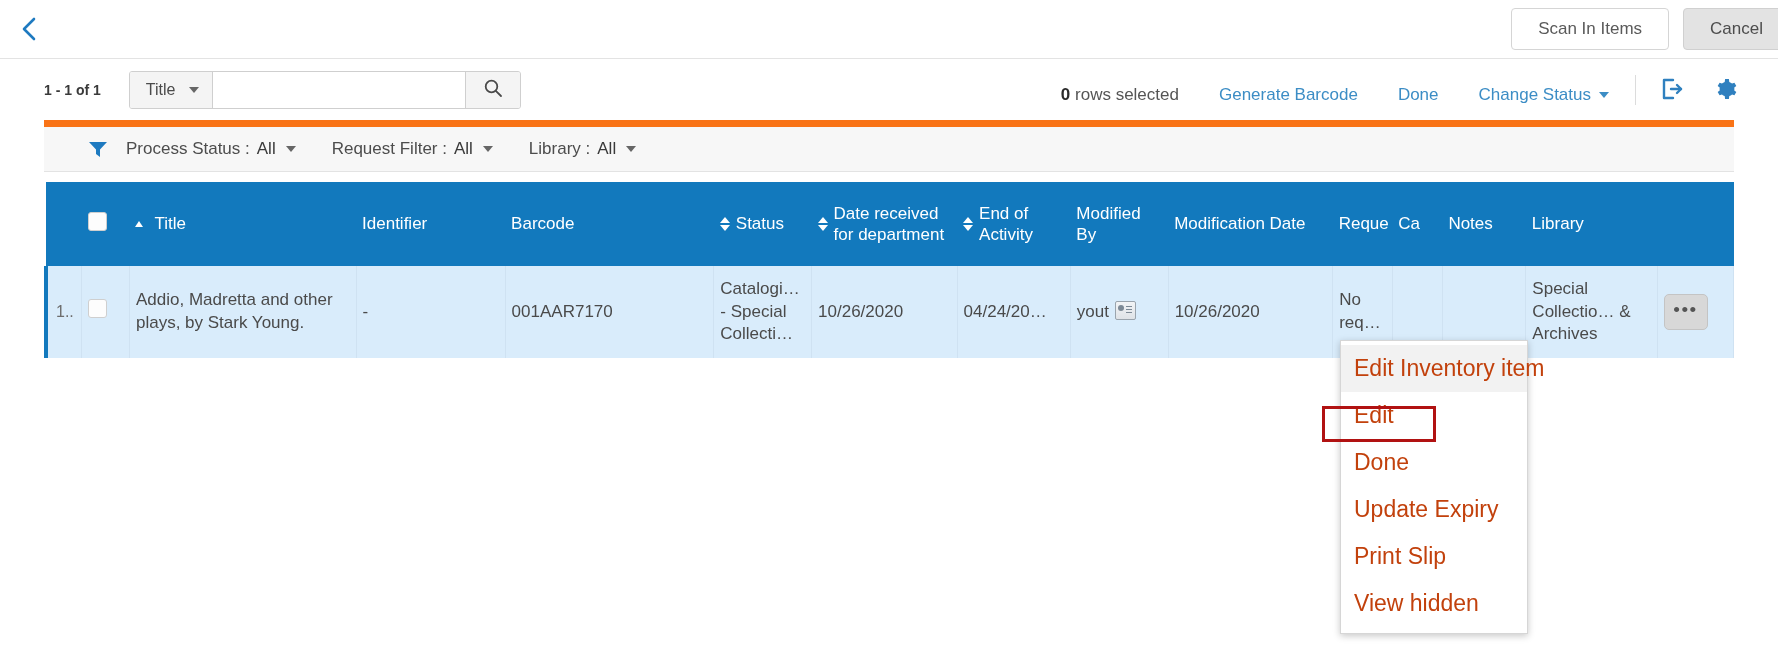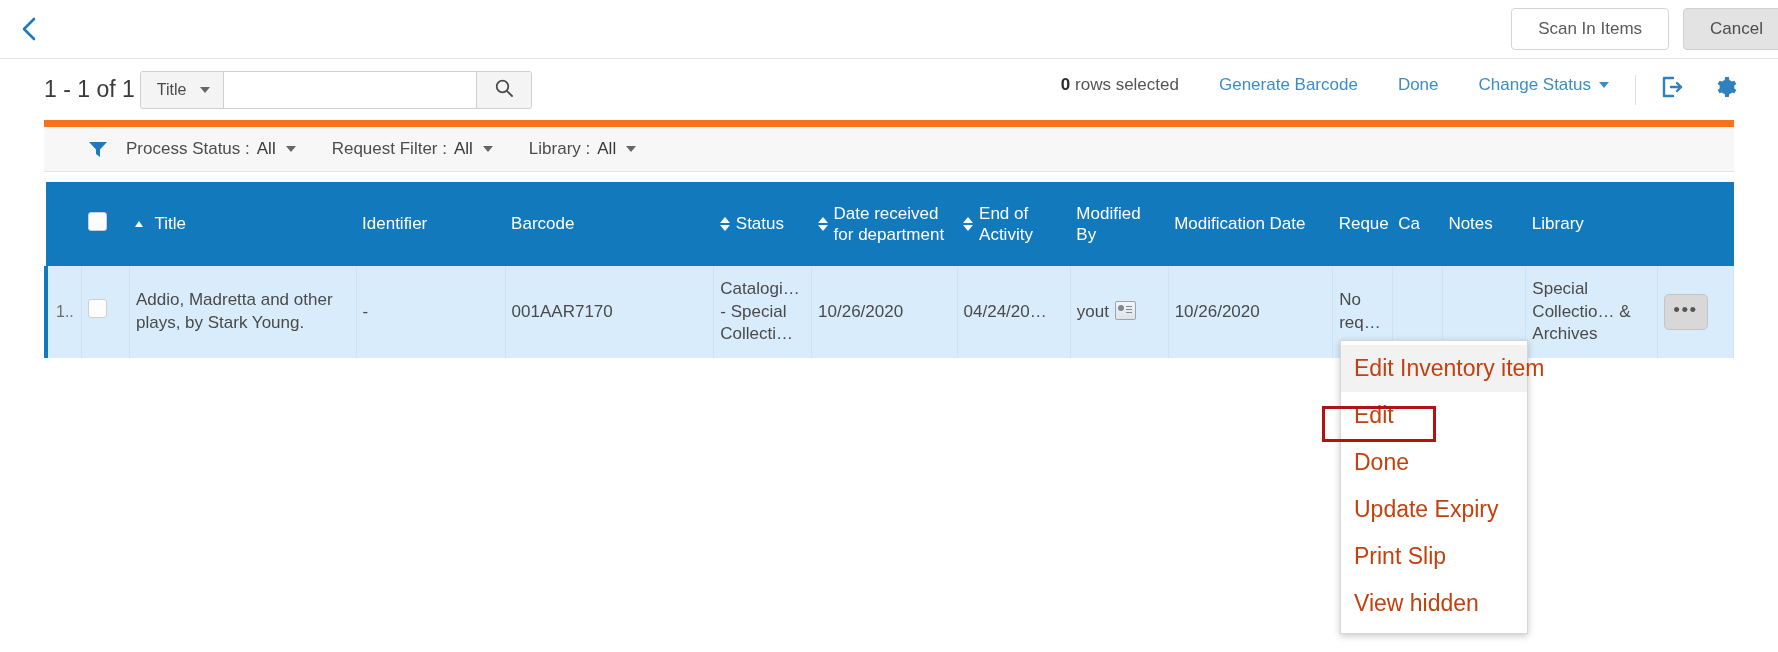--- a/index.html
+++ b/index.html
@@ -68,24 +68,25 @@
 
   
   .toolbar {
     height: 61px;
     display: flex;
     align-items: center;
     padding: 0 40px 0 44px;
     background: #fff;
   }
   .count-label {
-    font-size: 23px;
+    font-size: 14px;
     color: #3a3a3a;
-    margin-right: 5px;
+    margin-right: 28px;
     white-space: nowrap;
+    font-weight: bold;
   }
   .search-group {
     display: flex;
     align-items: stretch;
     height: 36px;
     border: 1px solid #cfcfcf;
     border-radius: 3px;
     overflow: hidden;
     background: #fff;
   }
@@ -122,21 +123,21 @@
     border: 0;
     border-left: 1px solid #cfcfcf;
     display: flex;
     align-items: center;
     justify-content: center;
     cursor: pointer;
   }
   .toolbar-right {
     margin-left: auto;
     display: flex;
-    align-items: flex-start;
+    align-items: flex-end;
     gap: 0;
   }
   .rows-selected {
     font-size: 17px;
     color: #555;
     margin-right: 40px;
     white-space: nowrap;
   }
   .rows-selected b { color: #2b2b2b; font-weight: 700; }
   .link-action {

